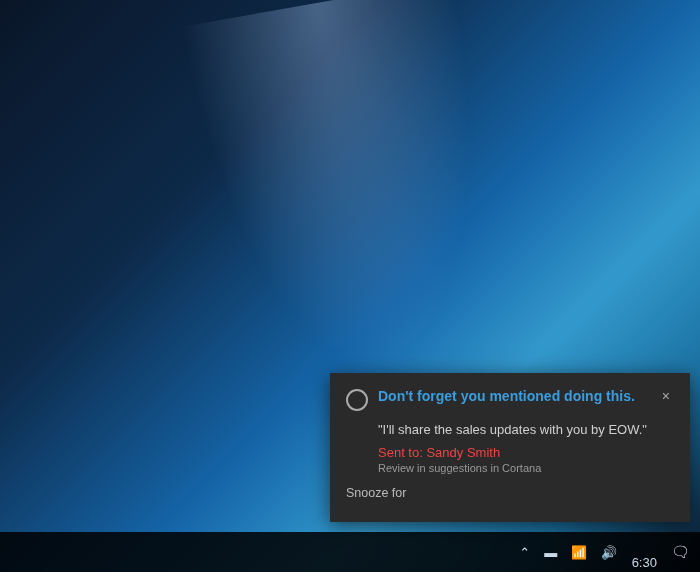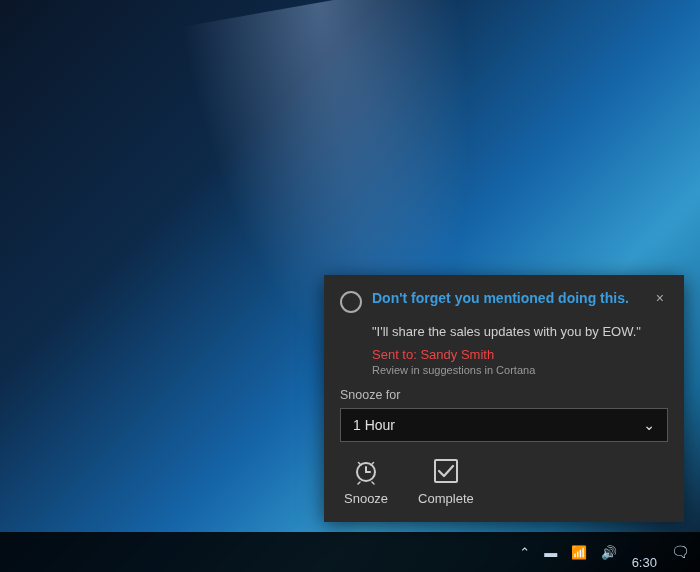--- a/index.html
+++ b/index.html
@@ -54,21 +54,21 @@
     .taskbar-time {
       font-size: 13px;
       color: #c8d8e8;
       font-weight: 400;
       margin-top: 20px;
     }
 
     
     .notification {
       position: absolute;
-      right: 16px;
+      right: 10px;
       bottom: 50px;
       width: 360px;
       background: #2a2a2a;
       border: none;
       box-shadow: 0 4px 20px rgba(0,0,0,0.6);
       padding: 14px 16px 16px 16px;
     }
 
     .notif-header {
       display: flex;
@@ -204,52 +204,21 @@
   </div>
 
   <div class="notif-body">
     <div class="notif-quote">"I'll share the sales updates with you by EOW."</div>
     <div class="notif-sent">Sent to: Sandy Smith</div>
     <div class="notif-review">Review in suggestions in Cortana</div>
   </div>
 
   <div class="snooze-label">Snooze for</div>
 
-  <div class="snooze-dropdown">
-    <span>1 Hour</span>
-    <span class="dropdown-chevron">⌄</span>
-  </div>
-
-  <div class="notif-actions">
-
-    <button class="action-btn">
-      <svg class="clock-svg" viewBox="0 0 30 30" fill="none" xmlns="http://www.w3.org/2000/svg">
-
-        <circle cx="15" cy="16" r="9" stroke="#cccccc" stroke-width="2" fill="none"></circle>
-        <line x1="15" y1="16" x2="15" y2="11" stroke="#cccccc" stroke-width="2" stroke-linecap="round"></line>
-        <line x1="15" y1="16" x2="19" y2="16" stroke="#cccccc" stroke-width="2" stroke-linecap="round"></line>
-
-        <line x1="9" y1="26" x2="7" y2="28" stroke="#cccccc" stroke-width="1.5" stroke-linecap="round"></line>
-        <line x1="21" y1="26" x2="23" y2="28" stroke="#cccccc" stroke-width="1.5" stroke-linecap="round"></line>
-
-        <line x1="10" y1="9" x2="7.5" y2="6.5" stroke="#cccccc" stroke-width="1.5" stroke-linecap="round"></line>
-        <line x1="20" y1="9" x2="22.5" y2="6.5" stroke="#cccccc" stroke-width="1.5" stroke-linecap="round"></line>
-      </svg>
-      <span class="action-label">Snooze</span>
-    </button>
-
-    <button class="action-btn">
-      <svg class="check-svg" viewBox="0 0 30 30" fill="none" xmlns="http://www.w3.org/2000/svg">
-        <rect x="4" y="4" width="22" height="22" rx="1" stroke="#cccccc" stroke-width="2" fill="none"></rect>
-        <polyline points="8,15 13,20 22,10" stroke="#cccccc" stroke-width="2.2" fill="none" stroke-linecap="round" stroke-linejoin="round"></polyline>
-      </svg>
-      <span class="action-label">Complete</span>
-    </button>
-
-  </div>
+
 </div>
 
 <div class="taskbar">
   <div class="taskbar-item">
     <span>⌃</span>
   </div>
   <div class="taskbar-item">
     <span>▬</span>
   </div>
   <div class="taskbar-item">

